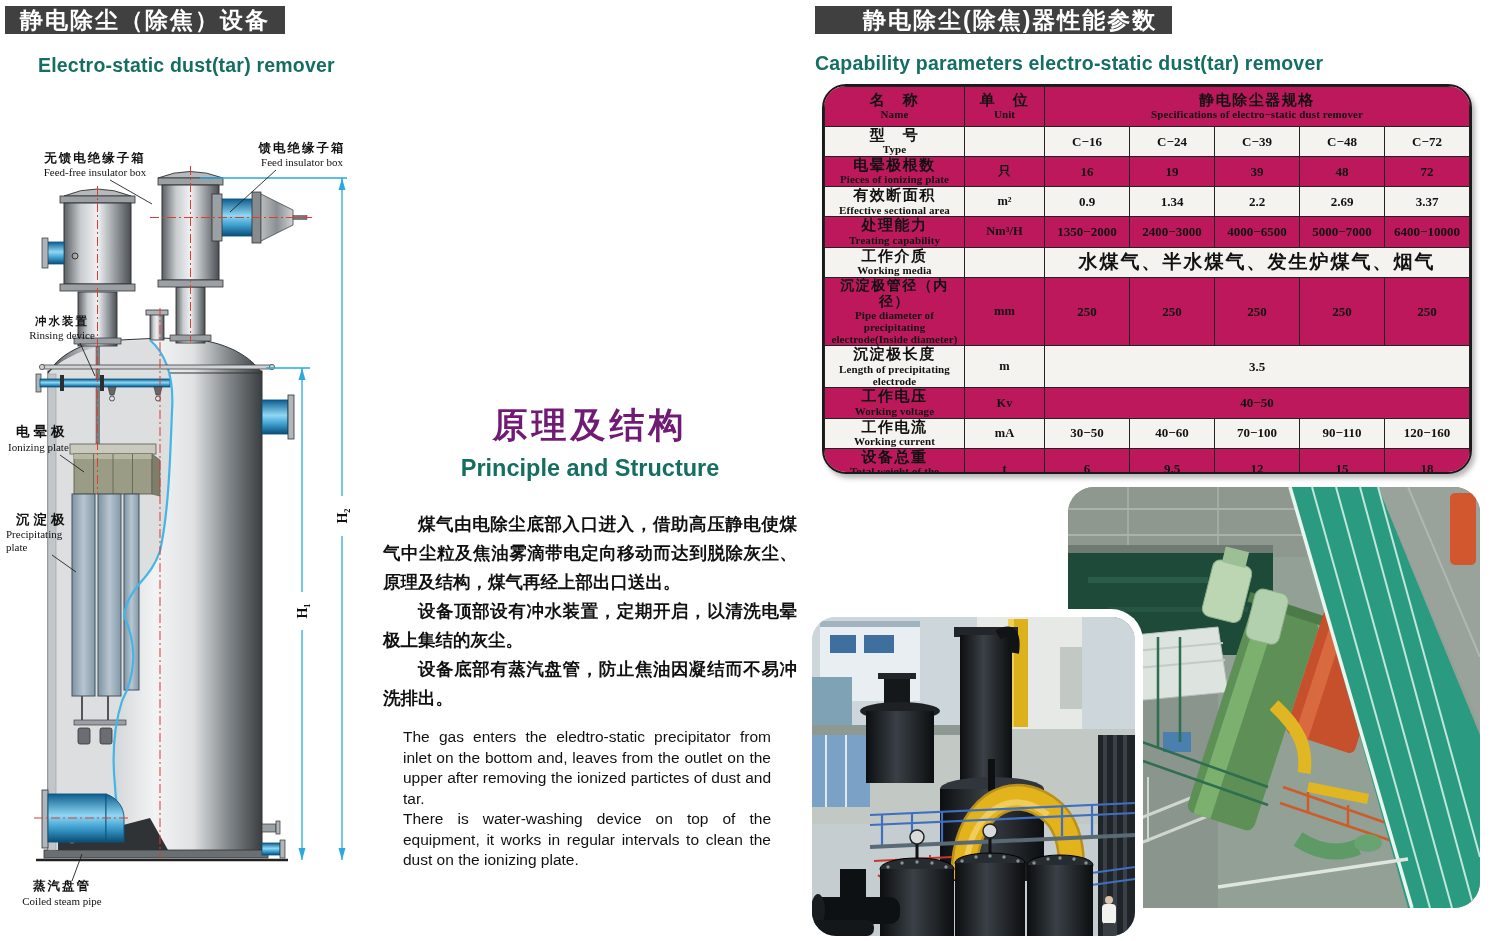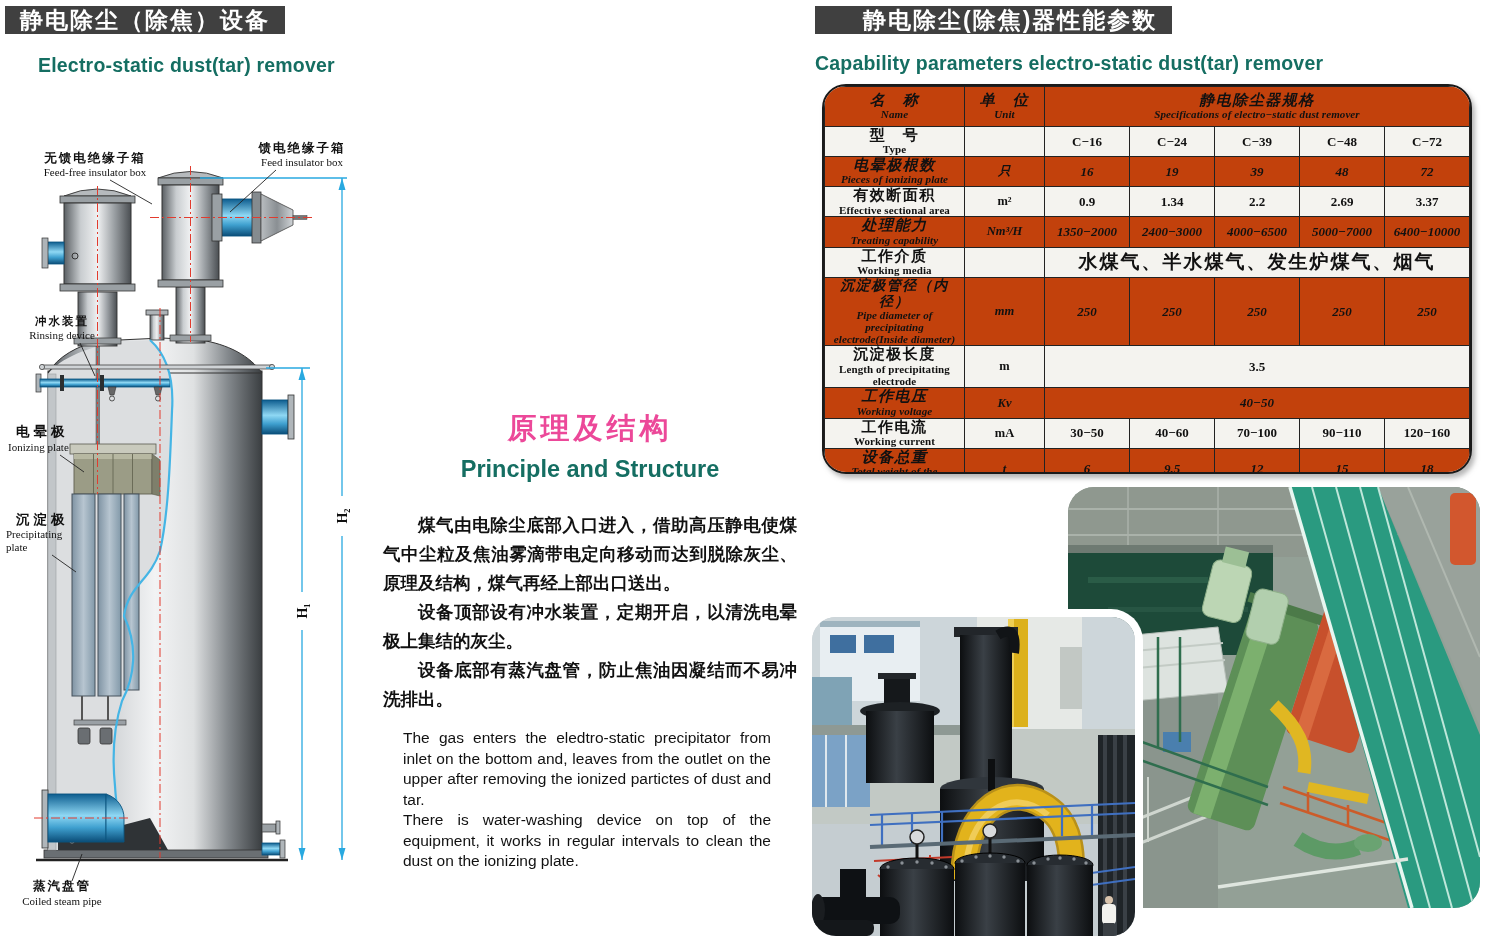--- a/index.html
+++ b/index.html
@@ -8,36 +8,36 @@
   
   .title-bar{position:absolute;background:#404040;color:#fff;display:flex;align-items:center;
              font-weight:700;font-size:23px;letter-spacing:2px;padding:0 15px;height:28px;}
   .tb-left{left:5px;top:6px;}
   .tb-right{left:815px;top:6px;padding-left:48px;}
   .sub-heading{position:absolute;color:#156e62;font-weight:700;font-size:19.5px;letter-spacing:.2px;}
   .sh-left{left:6px;top:54px;margin-left:32px;}
   .sh-right{left:815px;top:52px;}
   
   .mid{position:absolute;left:383px;top:402px;width:414px;}
-  .mid .h-zh{text-align:center;font-size:29px;font-weight:600;letter-spacing:4px;margin:7px;color:#ec4899;}
+  .mid .h-zh{text-align:center;font-size:35px;font-weight:600;letter-spacing:4px;margin:0;color:#701a75;}
   .mid .h-en{text-align:center;font-size:23.5px;font-weight:700;color:#156e62;margin:6px 0 0 0;}
   .zh-paras{margin-top:28px;font-family:"Liberation Serif",serif;font-weight:600;
             font-size:17.5px;line-height:29px;text-align:justify;}
   .zh-paras p{margin:0;text-indent:2em;}
   .en-paras{margin-top:14px;padding:0 26px 0 20px;font-size:15.5px;line-height:20.5px;text-align:justify;}
   .en-paras p{margin:0;}
   .en-paras p.gap{margin-top:16px;text-indent:6px;}
   
   .tbl-wrap{position:absolute;left:822px;top:84px;width:646px;height:386px;border:2.5px solid #1a1a1a;
             border-radius:24px;overflow:hidden;background:#f4f3ef;
             box-shadow:3px 4px 5px rgba(110,110,110,.5);}
   table.params{width:100%;height:100%;border-collapse:collapse;table-layout:fixed;
                font-family:"Liberation Serif",serif;}
   table.params td{border:1px solid #222;text-align:center;vertical-align:middle;padding:0 2px;background:#f4f3ef;}
-  table.params tr.blue td{background:#c2410c;font-style:italic;}
+  table.params tr.blue td{background:#be185d;}
   .zh{font-size:15px;font-weight:700;letter-spacing:1.5px;line-height:1.15;}
   .en{font-size:11px;font-weight:700;line-height:1.08;letter-spacing:.1px;}
   .val{font-size:13px;font-weight:700;}
   .val-zh{font-size:19px;font-weight:700;letter-spacing:2px;}
   .unit{font-size:12.5px;font-weight:700;}
   
   .diagram{position:absolute;left:0px;top:124px;}
   .photo{position:absolute;overflow:hidden;}
   .photo-right{left:1068px;top:487px;width:412px;height:421px;border-radius:26px;z-index:1;}
   .photo-left{left:812px;top:617px;width:323px;height:319px;border-radius:24px;z-index:2;

